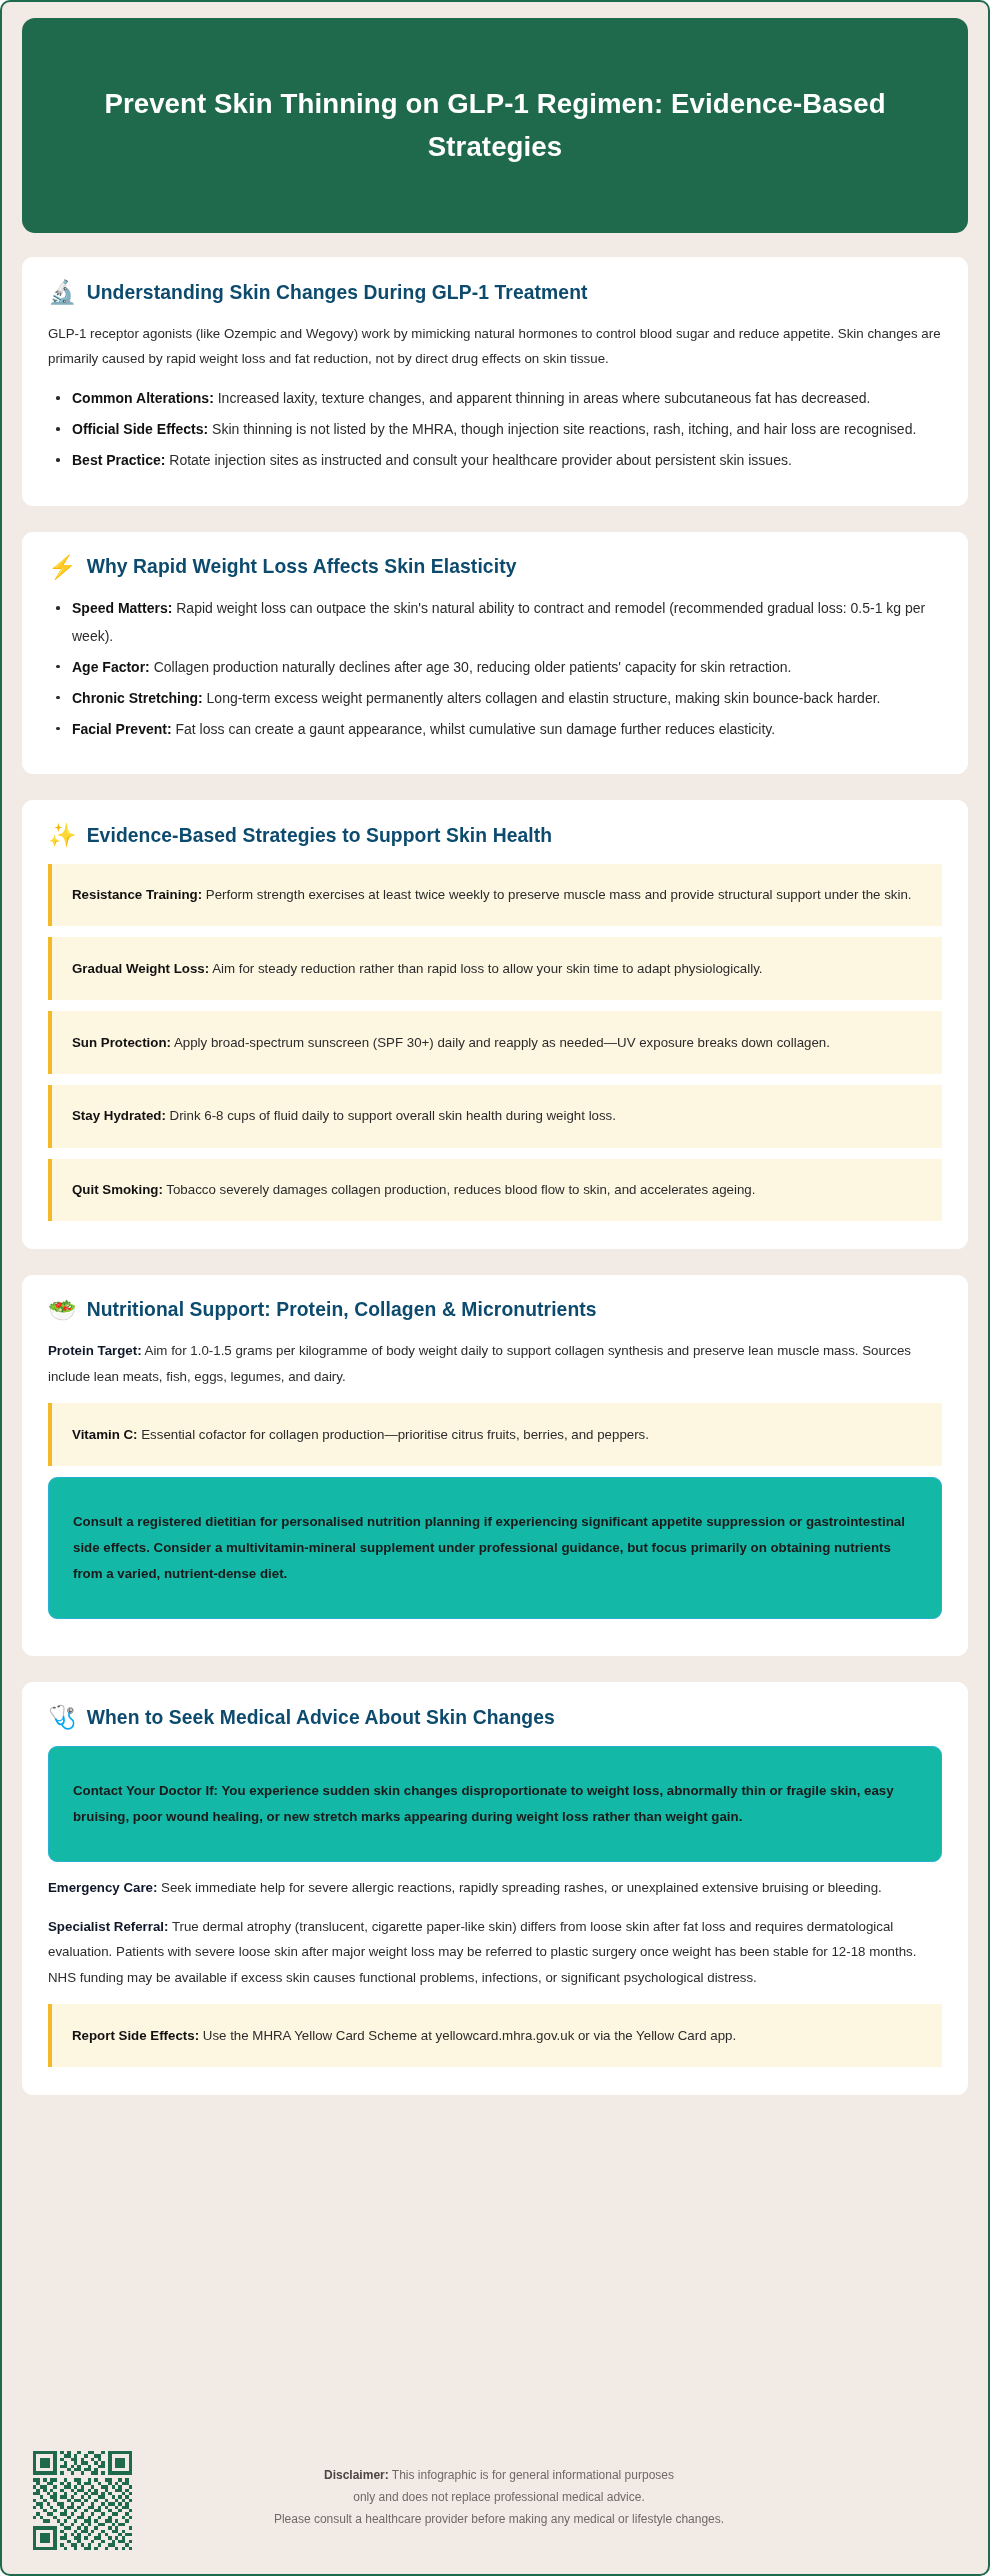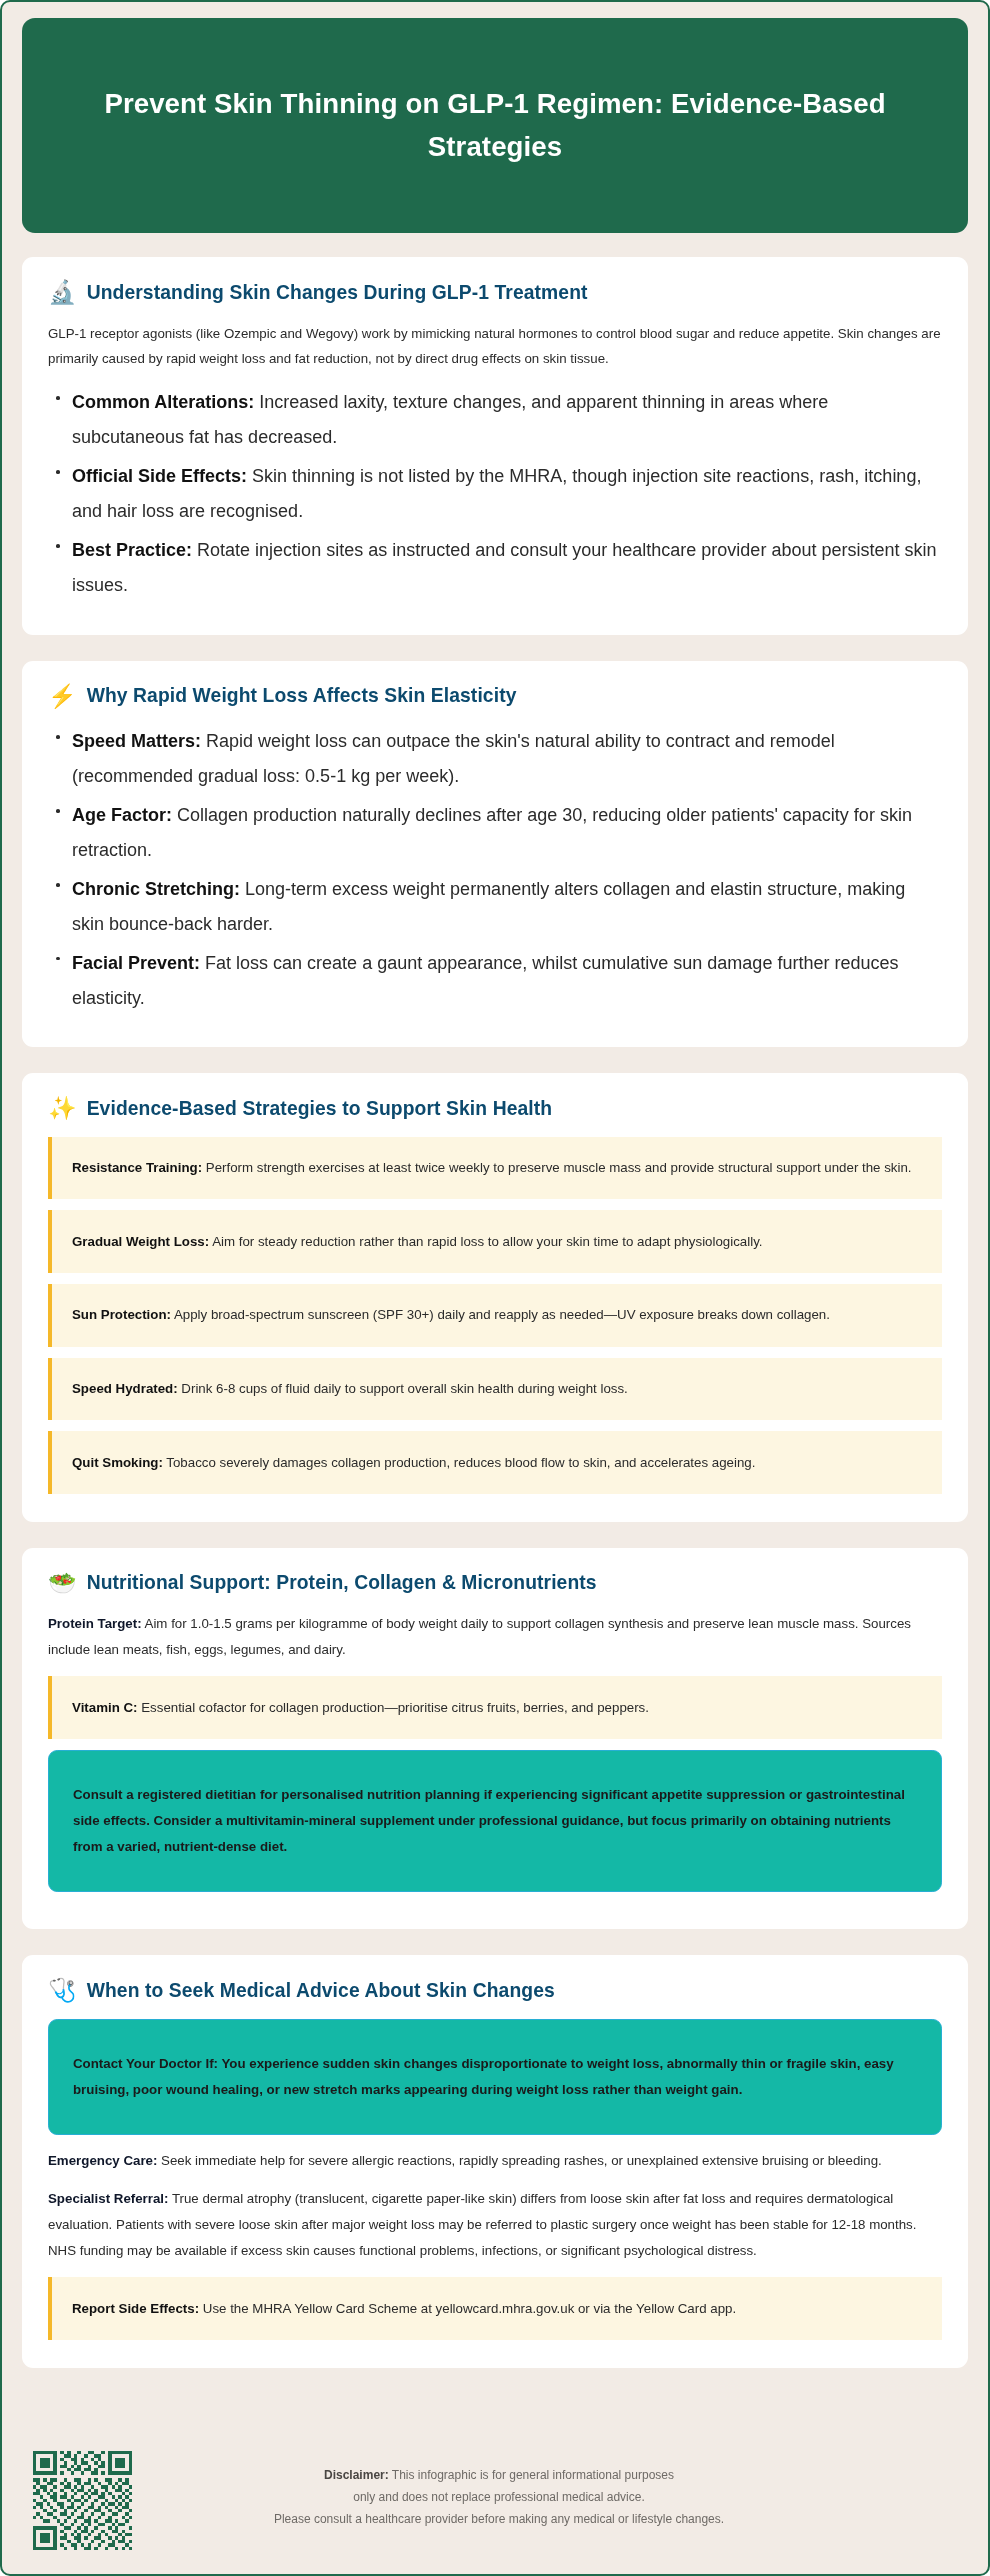--- a/index.html
+++ b/index.html
@@ -76,21 +76,21 @@
   .body-text b { font-weight: bold; color: #0f172a; }
 
   ul.bullets {
     list-style: none;
     margin: 1.8px 0 0 0;
     padding: 0;
   }
   ul.bullets li {
     position: relative;
     padding-left: 24px;
-    font-size: 18px;
+    font-size: 14px;
     line-height: 1.95;
     color: #2B2B2B;
     margin-bottom: 3.7px;
   }
   ul.bullets li::before {
     content: "";
     position: absolute;
     left: 8.3px;
     top: 11px;
     width: 3.7px;
@@ -189,21 +189,21 @@
   </div>
 
   <div class="section">
     <div class="section-head">
       <span class="section-emoji">✨</span>
       <span class="section-title">Evidence-Based Strategies to Support Skin Health</span>
     </div>
     <div class="hl"><b>Resistance Training:</b><span> Perform strength exercises at least twice weekly to preserve muscle mass and provide structural support under the skin.</span></div>
     <div class="hl"><b>Gradual Weight Loss:</b><span> Aim for steady reduction rather than rapid loss to allow your skin time to adapt physiologically.</span></div>
     <div class="hl"><b>Sun Protection:</b><span> Apply broad-spectrum sunscreen (SPF 30+) daily and reapply as needed—UV exposure breaks down collagen.</span></div>
-    <div class="hl"><b>Speed Hydrated:</b><span> Drink 6-8 cups of fluid daily to support overall skin health during weight loss.</span></div>
+    <div class="hl"><b>Stay Hydrated:</b><span> Drink 6-8 cups of fluid daily to support overall skin health during weight loss.</span></div>
     <div class="hl"><b>Quit Smoking:</b><span> Tobacco severely damages collagen production, reduces blood flow to skin, and accelerates ageing.</span></div>
   </div>
 
   <div class="section">
     <div class="section-head">
       <span class="section-emoji">🥗</span>
       <span class="section-title">Nutritional Support: Protein, Collagen &amp; Micronutrients</span>
     </div>
     <p class="body-text"><b>Protein Target:</b><span> Aim for 1.0-1.5 grams per kilogramme of body weight daily to support collagen synthesis and preserve lean muscle mass. Sources include lean meats, fish, eggs, legumes, and dairy.</span></p>
     <div class="hl spacer-top"><b>Vitamin C:</b><span> Essential cofactor for collagen production—prioritise citrus fruits, berries, and peppers.</span></div>

